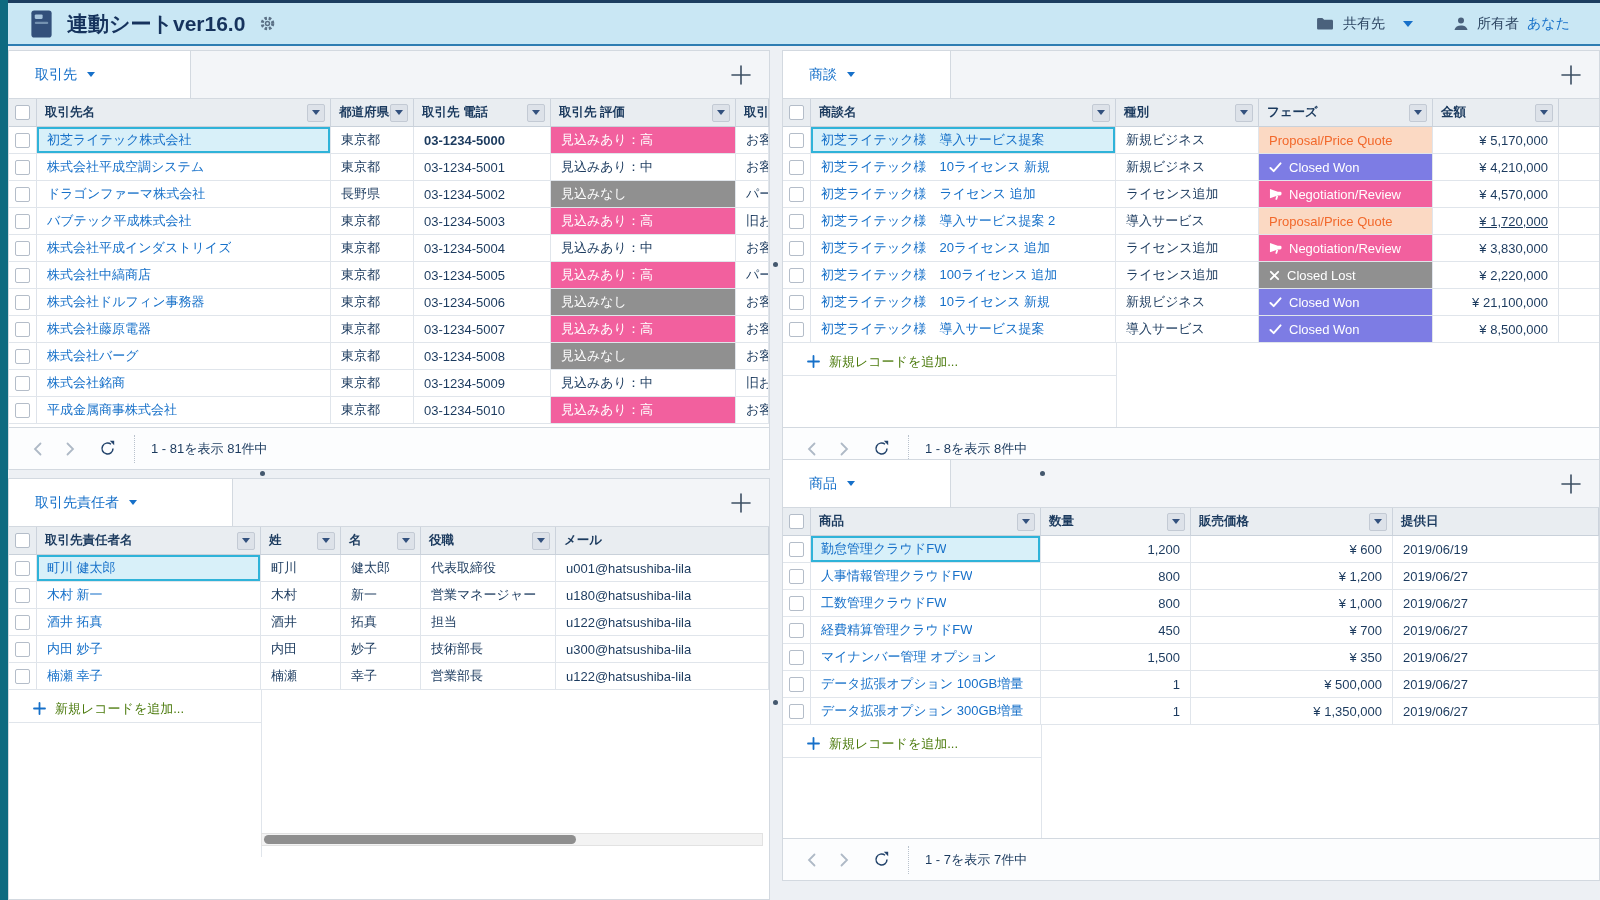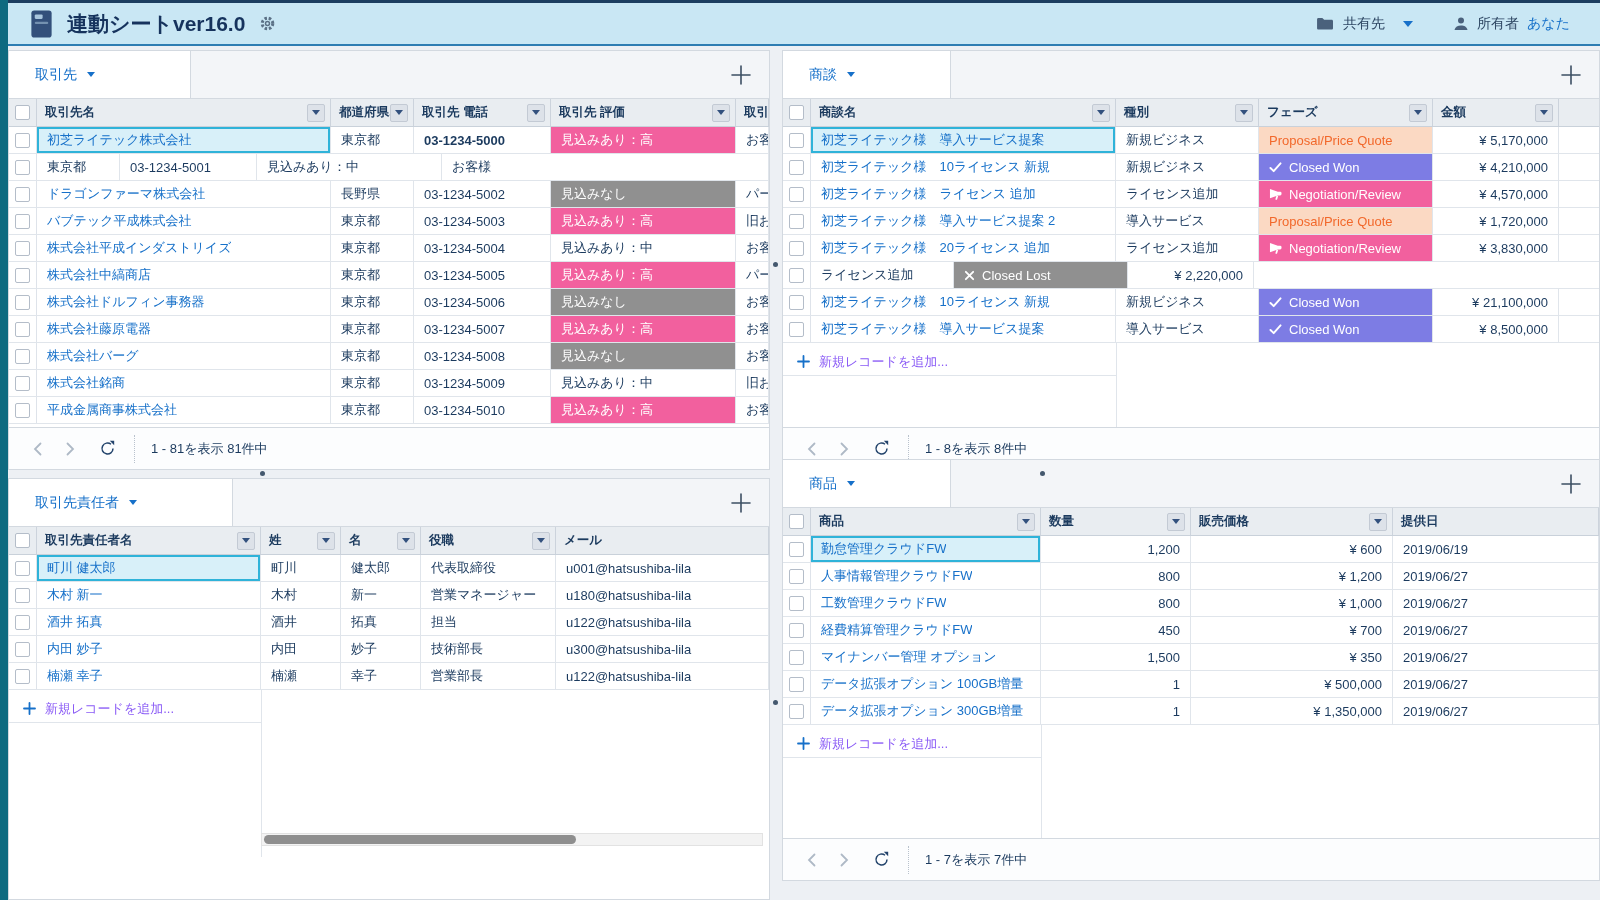--- a/index.html
+++ b/index.html
@@ -29,21 +29,21 @@
   .filter-btn{position:absolute;right:5px;top:50%;transform:translateY(-50%);width:18px;height:18px;background:#dde2e9;border:1px solid #c3cad4;border-radius:2px;display:flex;align-items:center;justify-content:center;cursor:pointer;box-sizing:border-box;}
   .filter-caret{width:0;height:0;border-left:4px solid transparent;border-right:4px solid transparent;border-top:5px solid #33517e;}
   .cbcell{width:28px;min-width:28px;display:flex;align-items:center;justify-content:center;border-right:1px solid #dee3ea;box-sizing:border-box;}
   .thead .cbcell{border-right:1px solid #ccd3dc;}
   .cb{width:15px;height:15px;background:#fff;border:1px solid #b4bdc9;border-radius:2px;box-sizing:border-box;cursor:pointer;}
   .tr{display:flex;height:27px;border-bottom:1px solid #e0e5eb;box-sizing:border-box;}
   .td{display:flex;align-items:center;gap:7px;padding:0 10px;border-right:1px solid #e0e5eb;font-size:13px;color:#1b3a5e;box-sizing:border-box;overflow:hidden;white-space:nowrap;}
   .td.right{justify-content:flex-end;}
   .td.selected{background:#d8f0f9;box-shadow:inset 0 0 0 2px #2fb3d9;}
   .cell-link{color:#1670c9;cursor:pointer;overflow:hidden;white-space:nowrap;}
-  .add-row{display:flex;align-items:center;gap:9px;height:28px;margin-top:5px;padding-left:14px;border-bottom:1px solid #e0e5eb;color:#8b5cf6;font-size:13px;box-sizing:border-box;cursor:pointer;}
+  .add-row{display:flex;align-items:center;gap:9px;height:28px;margin-top:5px;padding-left:24px;border-bottom:1px solid #e0e5eb;color:#4d7c0f;font-size:13px;box-sizing:border-box;cursor:pointer;}
   .vline{position:absolute;width:1px;background:#e0e5eb;}
   .hscroll-track{position:absolute;height:13px;background:#f3f3f3;border:1px solid #e2e2e2;box-sizing:border-box;}
   .hscroll-thumb{position:absolute;height:9px;top:1px;background:#8f8f8f;border-radius:5px;cursor:pointer;}
   
   .pfooter{position:absolute;left:0;right:0;bottom:0;height:42px;border-top:1px solid #d3d9e0;background:#fcfdfe;display:flex;align-items:center;padding-left:24px;color:#1b3a5e;font-size:13px;box-sizing:border-box;}
   .pg{margin-right:24px;display:flex;align-items:center;color:#aeb9c6;cursor:pointer;}
   .refresh-btn{margin-right:18px;display:flex;align-items:center;cursor:pointer;}
   .fsep{height:28px;border-left:1px dotted #b9c2cd;margin-right:16px;}
   .dot{position:absolute;width:5px;height:5px;border-radius:50%;background:#44586e;z-index:7;}
 </style>
@@ -147,20 +147,23 @@
           <div class="td" style="min-width: 137px; width: 137px; font-weight: bold;">03-1234-5000</div>
           <div class="td" style="min-width: 185px; width: 185px; background: rgb(242, 96, 158); color: rgb(255, 255, 255);">
             <span>見込みあり：高</span>
           </div>
           <div class="td flex1">お客様</div>
         </div>
         <div class="tr">
           <div class="cbcell">
             <div class="cb"></div>
           </div>
+          <div class="td" style="min-width: 294px; width: 294px;">
+            <span class="cell-link">株式会社平成空調システム</span>
+          </div>
           <div class="td" style="min-width: 83px; width: 83px;">東京都</div>
           <div class="td" style="min-width: 137px; width: 137px;">03-1234-5001</div>
           <div class="td" style="min-width: 185px; width: 185px;">
             <span>見込みあり：中</span>
           </div>
           <div class="td flex1">お客様</div>
         </div>
         <div class="tr">
           <div class="cbcell">
             <div class="cb"></div>
@@ -412,21 +415,21 @@
           <div class="cbcell">
             <div class="cb"></div>
           </div>
           <div class="td" style="min-width: 305px; width: 305px;">
             <span class="cell-link">初芝ライテック様　導入サービス提案 2</span>
           </div>
           <div class="td" style="min-width: 143px; width: 143px;">導入サービス</div>
           <div class="td" style="min-width: 174px; width: 174px; background: rgb(251, 217, 195); color: rgb(242, 104, 43);">
             <span>Proposal/Price Quote</span>
           </div>
-          <div class="td right" style="min-width: 126px; width: 126px;">¥ 1,720,000</div>
+          <div class="td right" style="min-width: 126px; width: 126px; text-decoration: underline;">¥ 1,720,000</div>
           <div class="td flex1" style="border-right: none;"></div>
         </div>
         <div class="tr">
           <div class="cbcell">
             <div class="cb"></div>
           </div>
           <div class="td" style="min-width: 305px; width: 305px;">
             <span class="cell-link">初芝ライテック様　20ライセンス 追加</span>
           </div>
           <div class="td" style="min-width: 143px; width: 143px;">ライセンス追加</div>
@@ -440,20 +443,23 @@
               </svg>
             </span>
             <span>Negotiation/Review</span>
           </div>
           <div class="td right" style="min-width: 126px; width: 126px;">¥ 3,830,000</div>
           <div class="td flex1" style="border-right: none;"></div>
         </div>
         <div class="tr">
           <div class="cbcell">
             <div class="cb"></div>
+          </div>
+          <div class="td" style="min-width: 305px; width: 305px;">
+            <span class="cell-link">初芝ライテック様　100ライセンス 追加</span>
           </div>
           <div class="td" style="min-width: 143px; width: 143px;">ライセンス追加</div>
           <div class="td" style="min-width: 174px; width: 174px; background: rgb(144, 144, 144); color: rgb(255, 255, 255);">
             <span style="display: flex;">
               <svg width="11" height="11" viewBox="0 0 12 12" style="flex:none">
                 <path d="M2 2 L10 10 M10 2 L2 10" stroke="#fff" stroke-width="2" stroke-linecap="round" fill="none"></path>
               </svg>
             </span>
             <span>Closed Lost</span>
           </div>

